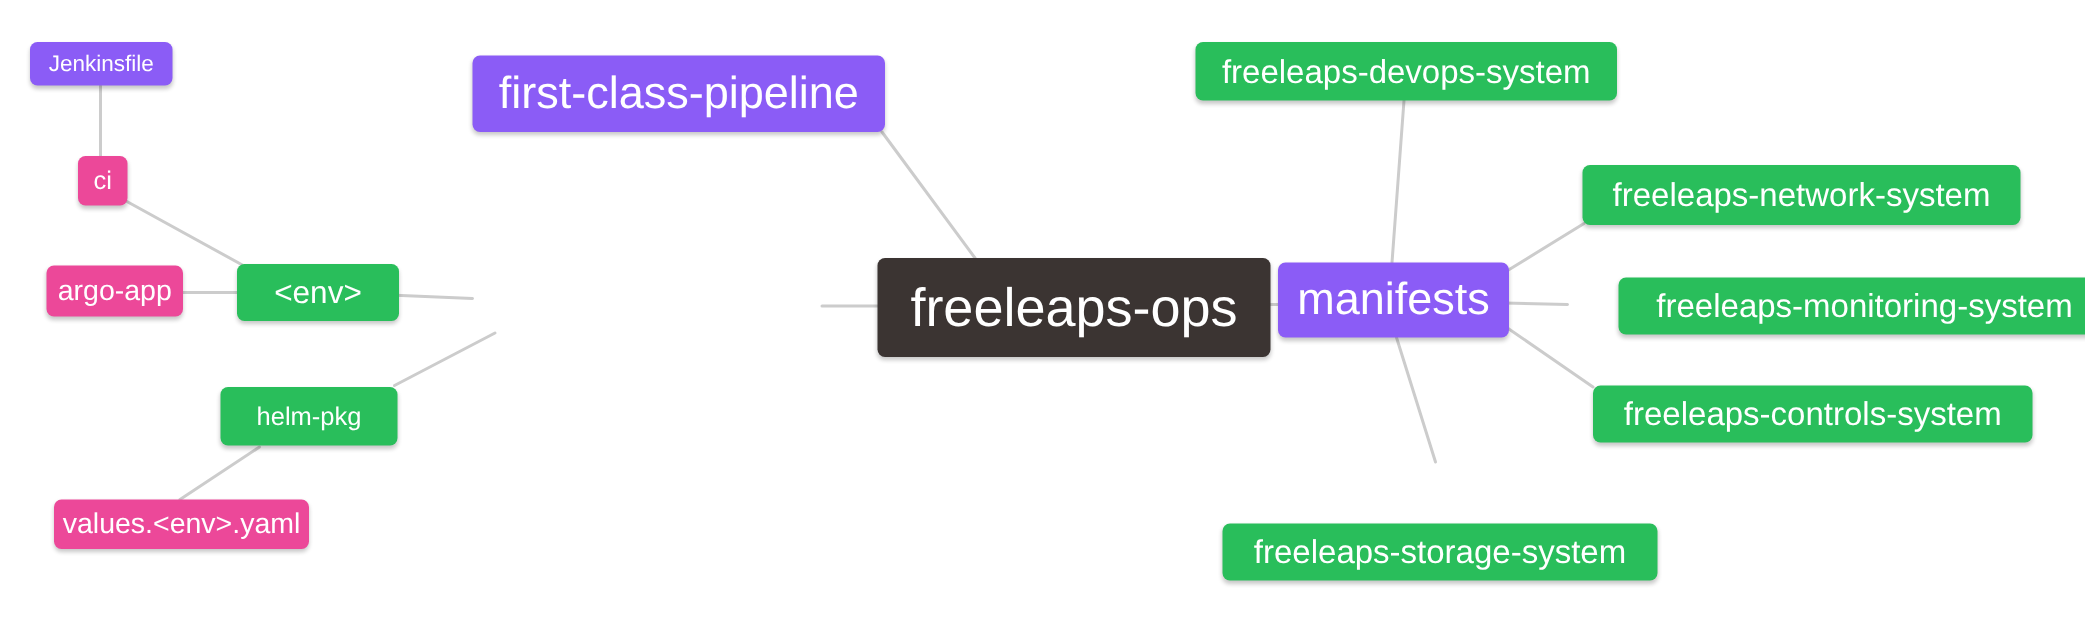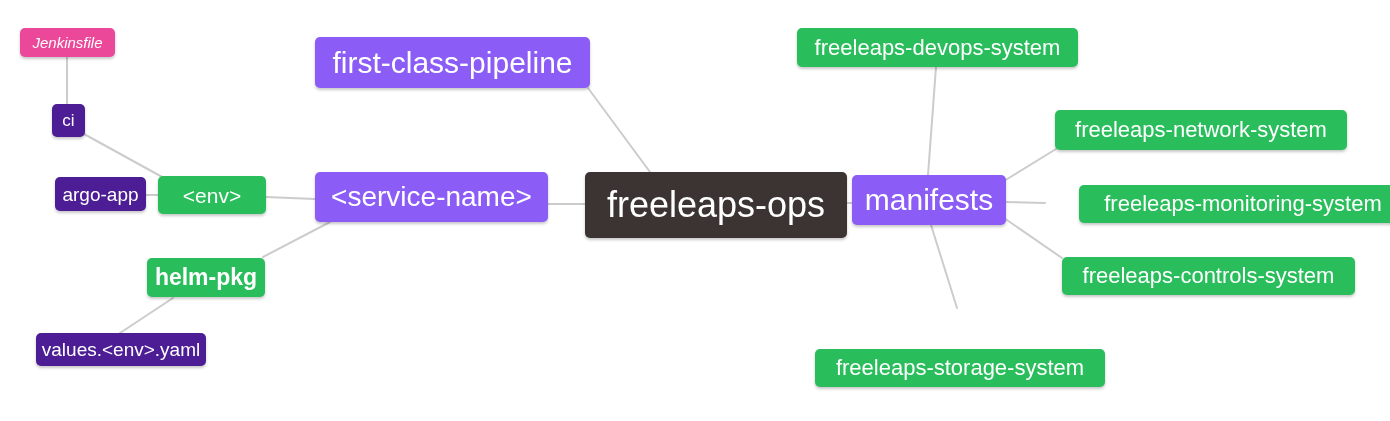--- a/index.html
+++ b/index.html
@@ -26,22 +26,22 @@
     border-radius: 5px;
     padding: 0 8px;
     white-space: nowrap;
     box-shadow: 0 2px 3px rgba(0,0,0,0.22);
     cursor: pointer;
     line-height: 1;
   }
   .root   { background: #3B3432; text-align: right; }
   .branch { background: #8b5cf6; }
   .green  { background: #29BE5B; }
-  .orange { background: #4c1d95; }
-  .amber  { background: #ec4899; font-style: italic; }
+  .orange { background: #ec4899; }
+  .amber  { background: #8b5cf6; }
 </style>
 </head>
 <body>
 
 <div class="canvas">
 
   <svg class="edges" viewBox="0 0 1390 421">
     <g fill="none" stroke-width="2" stroke-linecap="round">
       <line x1="67" y1="57" x2="67" y2="104" stroke="#CCCCCC"></line>
       <line x1="84" y1="134" x2="164" y2="178" stroke="#CCCCCC"></line>
@@ -57,31 +57,30 @@
       <line x1="1003" y1="202" x2="1045" y2="203" stroke="#CCCCCC"></line>
       <line x1="1004" y1="218" x2="1062" y2="258" stroke="#CCCCCC"></line>
       <line x1="931" y1="225" x2="957" y2="308" stroke="#CCCCCC"></line>
     </g>
   </svg>
 
   <div class="node amber" style="left:20px;  top:28px;  width:95px;  height:29px; font-size:15px;">Jenkinsfile</div>
 
   <div class="node orange" style="left:52px;  top:104px; width:33px;  height:33px; font-size:17px;">ci</div>
 
-  <div class="node orange" style="left:31px;  top:177px; width:91px;  height:34px; font-size:19px;margin-left:24px;">argo-app</div>
+  <div class="node orange" style="left:31px;  top:177px; width:91px;  height:34px; font-size:19px;">argo-app</div>
 
   <div class="node green" style="left:158px; top:176px; width:108px;  height:38px; font-size:21px;">&lt;env&gt;</div>
 
-  <div class="node green" style="left:147px; top:258px; width:118px; height:39px; font-size:23px;font-weight:bold;">helm-pkg</div>
+  <div class="node green" style="left:147px; top:258px; width:118px; height:39px; font-size:17px;">helm-pkg</div>
 
   <div class="node orange" style="left:8px;   top:333px; width:170px; height:33px; font-size:19px;margin-left:28px;">values.&lt;env&gt;.yaml</div>
 
   <div class="node branch" style="left:315px; top:37px;  width:275px; height:51px; font-size:30px;">first-class-pipeline</div>
 
-  <div class="node branch" style="left:315px; top:172px; width:233px; height:50px; font-size:28px;">&lt;service-name&gt;</div>
 
   <div class="node root" style="left:585px; top:172px; width:262px; height:66px; font-size:36px;">freeleaps-ops</div>
 
   <div class="node branch" style="left:852px; top:175px; width:154px; height:50px; font-size:30px;">manifests</div>
 
   <div class="node green" style="left:797px; top:28px;  width:281px; height:39px; font-size:22px;">freeleaps-devops-system</div>
 
   <div class="node green" style="left:1055px;top:110px; width:292px; height:40px; font-size:22px;">freeleaps-network-system</div>
 
   <div class="node green" style="left:1045px;top:185px; width:328px; height:38px; font-size:22px;margin-left:34px;">freeleaps-monitoring-system</div>

